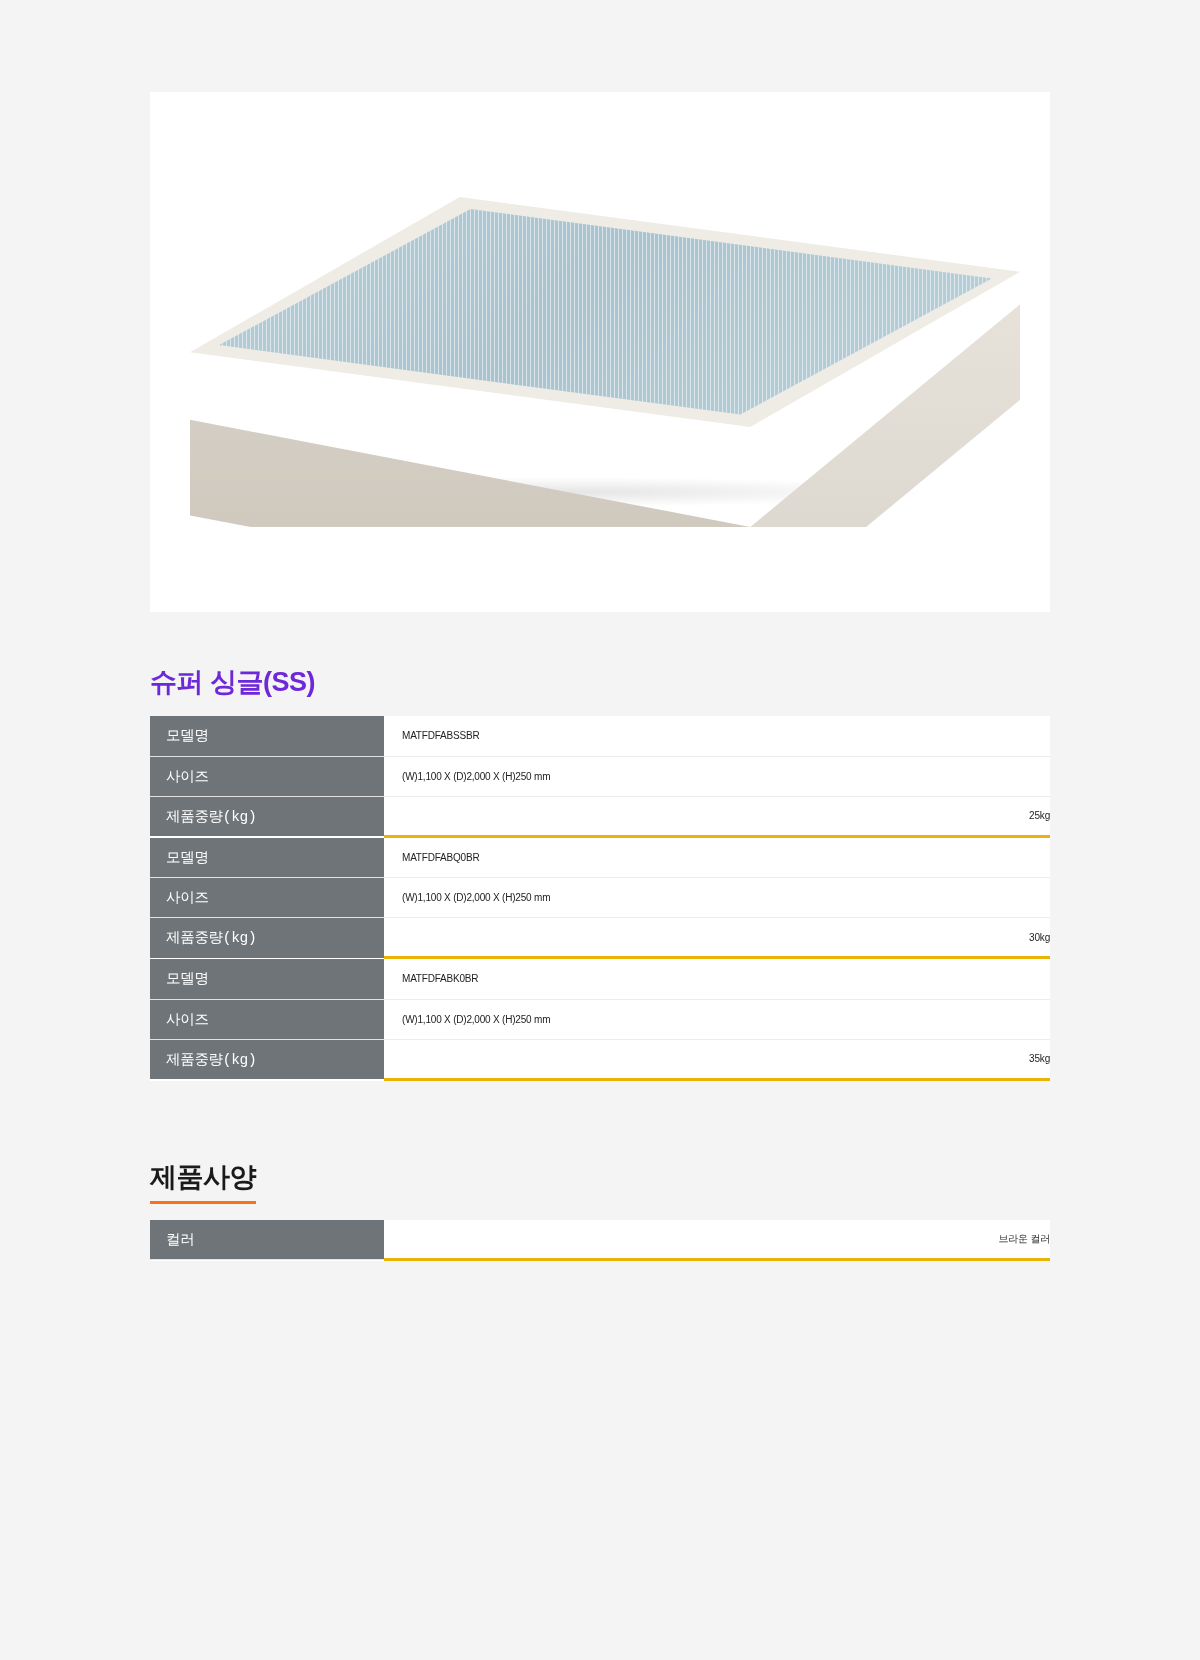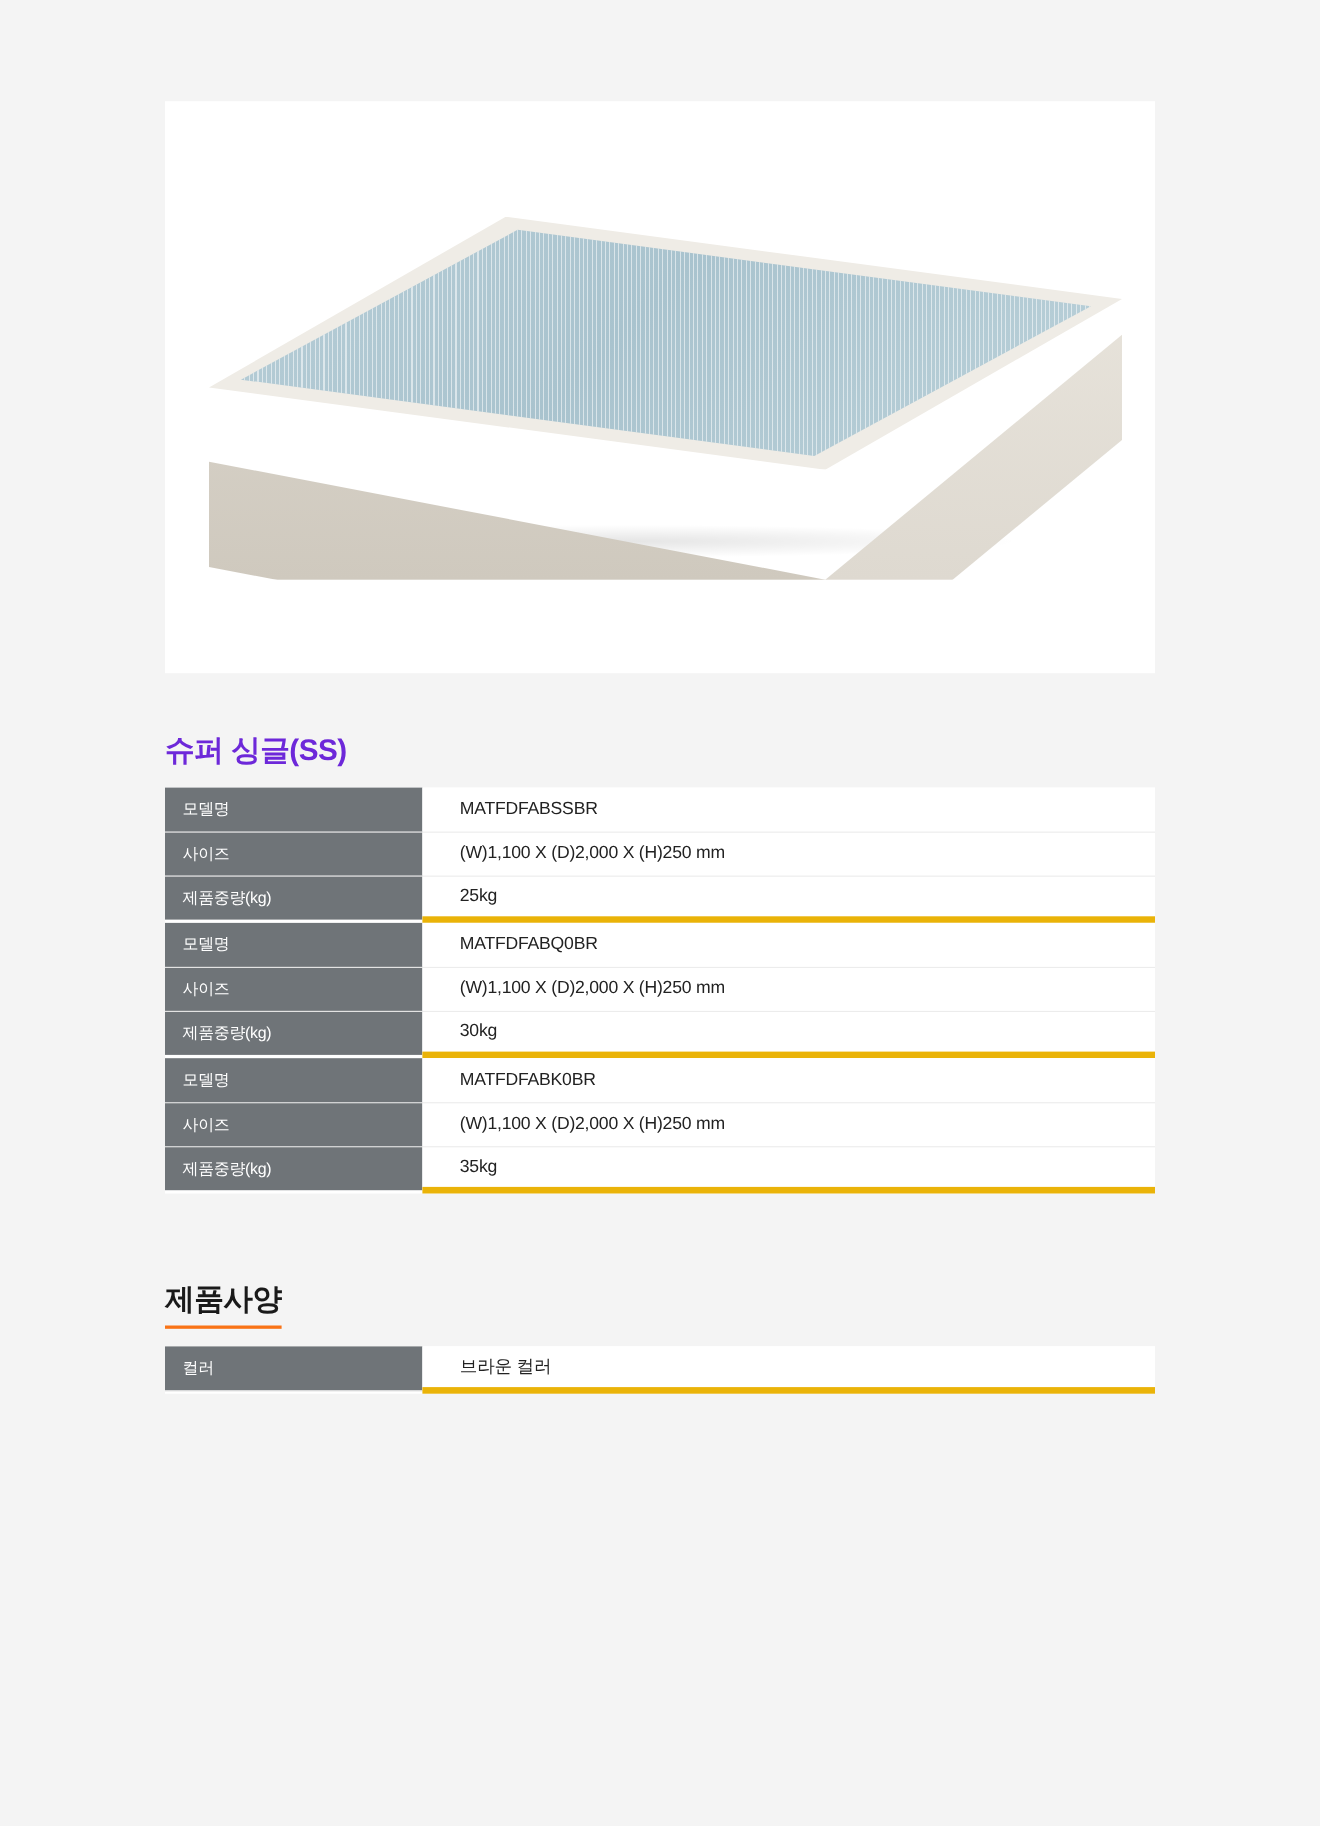--- a/index.html
+++ b/index.html
@@ -121,32 +121,32 @@
     width: 218px;
     background: #6f7478;
     color: #ffffff;
     font-size: 14.5px;
     font-weight: 400;
     text-align: left;
     padding: 0 0 0 16px;
     border-bottom: 1px solid #e3e3e3;
     letter-spacing: -0.3px;
   }
-  table.spec th.last { border-bottom: none; }
+  table.spec th.last { border-bottom: none; font-family: Liberation Mono, monospace; }
   table.spec td {
     background: #ffffff;
     color: #222;
-    font-size: 16px;
+    font-size: 10px;
     font-weight: 400;
     text-align: left;
-    padding: 0 0 0 34px;
+    padding: 0 0 0 18px;
     border-bottom: 1px solid #ececec;
     letter-spacing: -0.2px;
   }
-  table.spec tr:last-child td { border-bottom: 6px solid #eab308; }
+  table.spec tr:last-child td { border-bottom: 3px solid #eab308; text-align: right; }
 
   .bottom-pad { height: 190px; }
 </style>
 </head>
 <body>
 
 <div class="page">
   <div class="content">
 
     <div class="hero">

